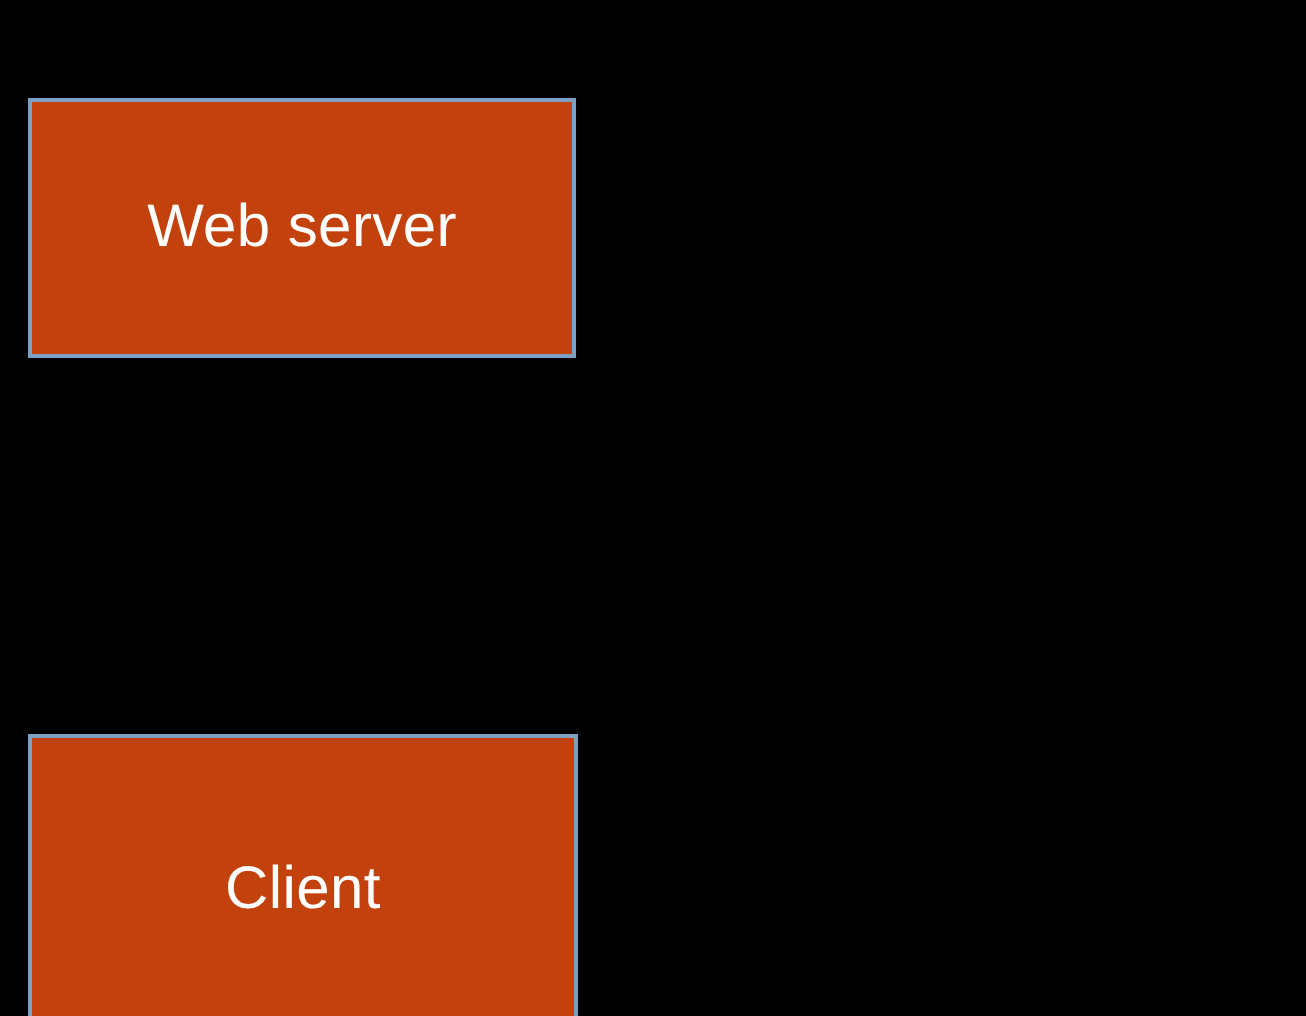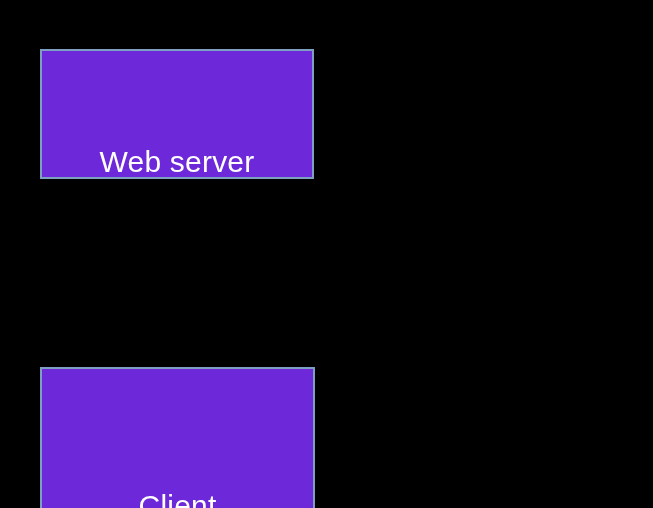--- a/index.html
+++ b/index.html
@@ -12,26 +12,25 @@
     position: relative;
     width: 653px;
     height: 508px;
     background: #000000;
     overflow: hidden;
     font-family: "Liberation Sans", sans-serif;
   }
   .node-box {
     position: absolute;
     box-sizing: border-box;
-    background: #6d28d9;
+    background: #c2410c;
     border: 2px solid #7d9fc2;
     display: flex;
-    align-items: flex-end;
+    align-items: center;
     justify-content: center;
-    margin-left: 26px;
   }
   .node-label {
     color: #ffffff;
     font-family: "Liberation Sans", sans-serif;
     font-size: 30px;
     font-weight: 400;
     line-height: 1;
     letter-spacing: 0.2px;
     white-space: nowrap;
     text-align: center;

